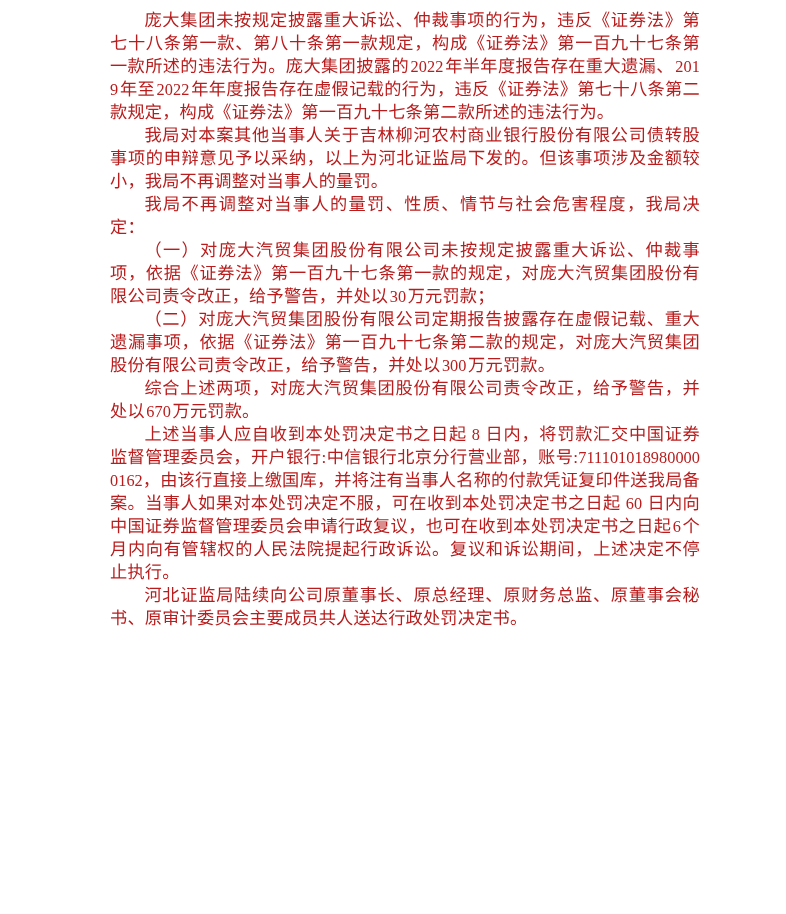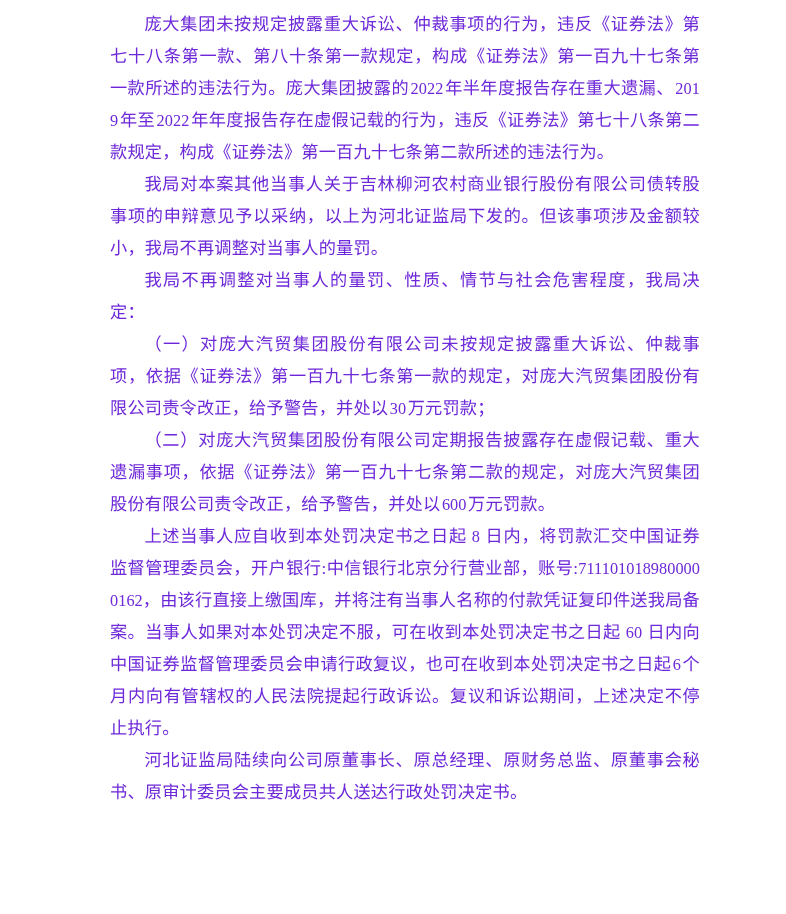--- a/index.html
+++ b/index.html
@@ -21,26 +21,26 @@
     background: #ffffff;
     box-sizing: border-box;
     padding: 0 86px 0 110px;
   }
   .doc-body {
     padding-top: 9px;
   }
   .para {
     margin: 0;
     font-size: 17.2px;
-    line-height: 32px;
+    line-height: 23px;
     text-align: justify;
     text-justify: inter-ideograph;
     text-indent: 2em;
     letter-spacing: 0.2px;
-    color: #6d28d9;
+    color: #b91c1c;
     font-family: "Liberation Serif", "DejaVu Serif", serif;
     word-break: break-all;
   }
   
   .num {
     font-family: "Liberation Serif", "DejaVu Serif", serif;
     font-size: 16.3px;
     padding: 0 1.5px;
     letter-spacing: 0.1px;
   }
@@ -55,17 +55,18 @@
 </style>
 </head>
 <body>
 
 <div class="page">
   <div class="doc-body" id="doc-body">
       <p class="para">庞大集团未按规定披露重大诉讼、仲裁事项的行为，违反《证券法》第七十八条第一款、第八十条第一款规定，构成《证券法》第一百九十七条第一款所述的违法行为。庞大集团披露的<span class="num">2022</span>年半年度报告存在重大遗漏、<span class="num">2019</span>年至<span class="num">2022</span>年年度报告存在虚假记载的行为，违反《证券法》第七十八条第二款规定，构成《证券法》第一百九十七条第二款所述的违法行为。</p>
       <p class="para">我局对本案其他当事人关于吉林柳河农村商业银行股份有限公司债转股事项的申辩意见予以采纳，以上为河北证监局下发的。但该事项涉及金额较小，我局不再调整对当事人的量罚。</p>
       <p class="para">我局不再调整对当事人的量罚、性质、情节与社会危害程度，我局决定：</p>
       <p class="para">（一）对庞大汽贸集团股份有限公司未按规定披露重大诉讼、仲裁事项，依据《证券法》第一百九十七条第一款的规定，对庞大汽贸集团股份有限公司责令改正，给予警告，并处以<span class="num">30</span>万元罚款；</p>
-      <p class="para">（二）对庞大汽贸集团股份有限公司定期报告披露存在虚假记载、重大遗漏事项，依据《证券法》第一百九十七条第二款的规定，对庞大汽贸集团股份有限公司责令改正，给予警告，并处以<span class="num">600</span>万元罚款。</p>
+      <p class="para">（二）对庞大汽贸集团股份有限公司定期报告披露存在虚假记载、重大遗漏事项，依据《证券法》第一百九十七条第二款的规定，对庞大汽贸集团股份有限公司责令改正，给予警告，并处以<span class="num">300</span>万元罚款。</p>
+      <p class="para">综合上述两项，对庞大汽贸集团股份有限公司责令改正，给予警告，并处以<span class="num">670</span>万元罚款。</p>
       <p class="para">上述当事人应自收到本处罚决定书之日起<span class="num num-wide">8</span>日内，将罚款汇交中国证券监督管理委员会，开户银行:中信银行北京分行营业部，账号:<span class="acct">7111010189800000162</span>，由该行直接上缴国库，并将注有当事人名称的付款凭证复印件送我局备案。当事人如果对本处罚决定不服，可在收到本处罚决定书之日起<span class="num num-wide">60</span>日内向中国证券监督管理委员会申请行政复议，也可在收到本处罚决定书之日起<span class="num">6</span>个月内向有管辖权的人民法院提起行政诉讼。复议和诉讼期间，上述决定不停止执行。</p>
       <p class="para">河北证监局陆续向公司原董事长、原总经理、原财务总监、原董事会秘书、原审计委员会主要成员共人送达行政处罚决定书。</p>
     </div>
 </div>
 
 </body></html>

